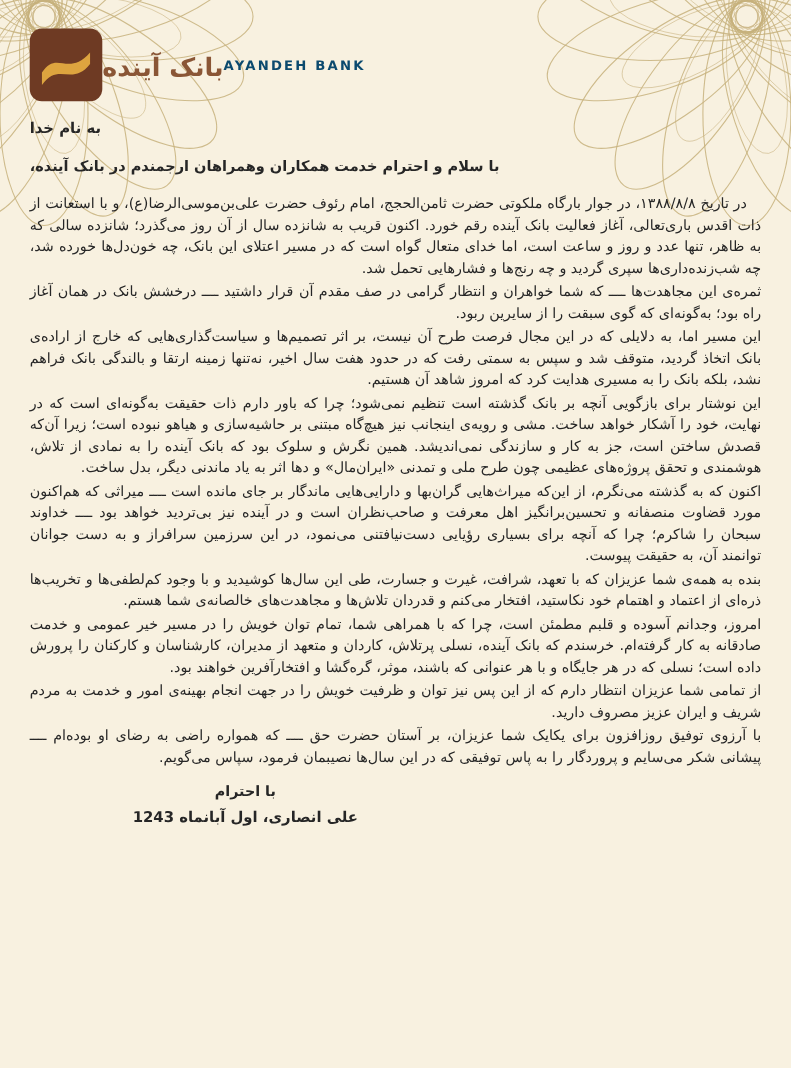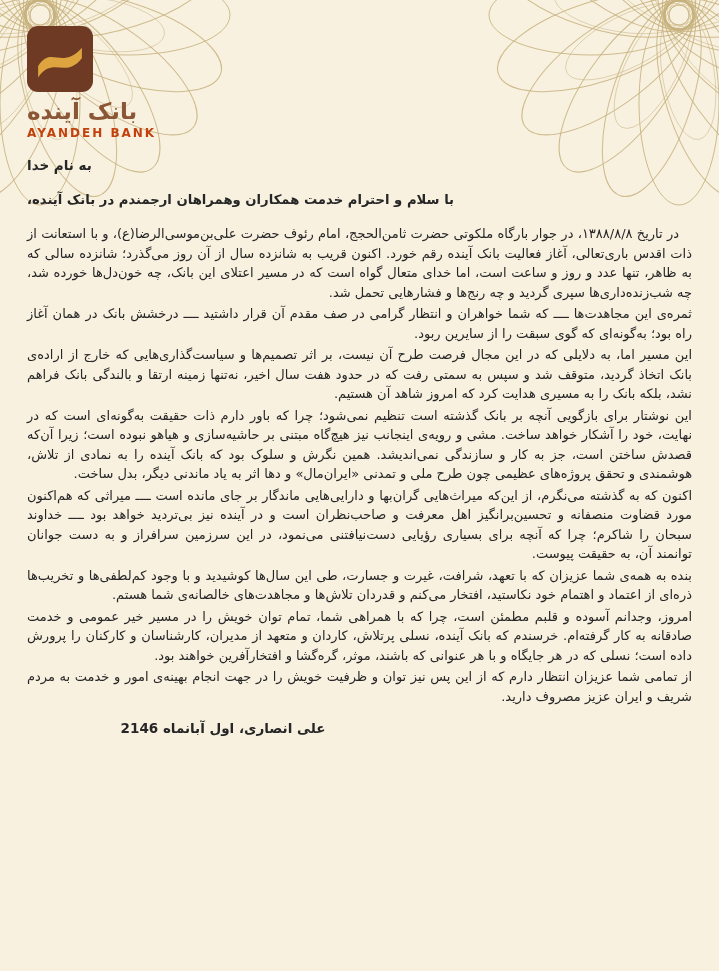--- a/index.html
+++ b/index.html
@@ -11,38 +11,38 @@
     overflow:hidden;
     font-family:"DejaVu Sans", sans-serif;
     color:#262626;
   }
   .ornament { position:absolute; top:0; pointer-events:none; }
   .ornament.left  { left:0; }
   .ornament.right { right:0; }
 
   .content { position:relative; padding:26px 27px 0 27px; }
 
-  .logo-block { display:flex; flex-direction:column; }
+  .logo-block { display:flex; flex-direction:row; align-items:center; }
   .logo-mark {
     width:66px; height:66px;
     background:#6e3a23;
     border-radius:11px;
     display:flex; align-items:center; justify-content:center;
   }
   .logo-mark svg { width:56px; height:56px; }
   .logo-fa {
     margin-top:6px;
     font-size:23px; font-weight:bold;
     color:#8a5636;
   }
   .logo-en {
     margin-top:2px;
     font-size:12px; font-weight:bold;
     letter-spacing:2px;
-    color:#c2410c;
+    color:#0c4a6e;
   }
 
   .bismillah {
     margin-top:17px;
     text-align:left;
     font-weight:bold;
     font-size:13.5px;
     direction:rtl;
   }
   .salutation {
@@ -174,20 +174,22 @@
     <div class="paragraphs">
 
     <p>در تاریخ ۱۳۸۸/۸/۸، در جوار بارگاه ملکوتی حضرت ثامن‌الحجج، امام رئوف حضرت علی‌بن‌موسی‌الرضا(ع)، و با استعانت از ذات اقدس باری‌تعالی، آغاز فعالیت بانک آینده رقم خورد. اکنون قریب به شانزده سال از آن روز می‌گذرد؛ شانزده سالی که به ظاهر، تنها عدد و روز و ساعت است، اما خدای متعال گواه است که در مسیر اعتلای این بانک، چه خون‌دل‌ها خورده شد، چه شب‌زنده‌داری‌ها سپری گردید و چه رنج‌ها و فشارهایی تحمل شد.</p>
         <p>ثمره‌ی این مجاهدت‌ها ــــ که شما خواهران و انتظار گرامی در صف مقدم آن قرار داشتید ــــ درخشش بانک در همان آغاز راه بود؛ به‌گونه‌ای که گوی سبقت را از سایرین ربود.</p>
         <p>این مسیر اما، به دلایلی که در این مجال فرصت طرح آن نیست، بر اثر تصمیم‌ها و سیاست‌گذاری‌هایی که خارج از اراده‌ی بانک اتخاذ گردید، متوقف شد و سپس به سمتی رفت که در حدود هفت سال اخیر، نه‌تنها زمینه ارتقا و بالندگی بانک فراهم نشد، بلکه بانک را به مسیری هدایت کرد که امروز شاهد آن هستیم.</p>
         <p>این نوشتار برای بازگویی آنچه بر بانک گذشته است تنظیم نمی‌شود؛ چرا که باور دارم ذات حقیقت به‌گونه‌ای است که در نهایت، خود را آشکار خواهد ساخت. مشی و رویه‌ی اینجانب نیز هیچ‌گاه مبتنی بر حاشیه‌سازی و هیاهو نبوده است؛ زیرا آن‌که قصدش ساختن است، جز به کار و سازندگی نمی‌اندیشد. همین نگرش و سلوک بود که بانک آینده را به نمادی از تلاش، هوشمندی و تحقق پروژه‌های عظیمی چون طرح ملی و تمدنی «ایران‌مال» و دها اثر به یاد ماندنی دیگر، بدل ساخت.</p>
         <p>اکنون که به گذشته می‌نگرم، از این‌که میراث‌هایی گران‌بها و دارایی‌هایی ماندگار بر جای مانده است ــــ میراثی که هم‌اکنون مورد قضاوت منصفانه و تحسین‌برانگیز اهل معرفت و صاحب‌نظران است و در آینده نیز بی‌تردید خواهد بود ــــ خداوند سبحان را شاکرم؛ چرا که آنچه برای بسیاری رؤیایی دست‌نیافتنی می‌نمود، در این سرزمین سرافراز و به دست جوانان توانمند آن، به حقیقت پیوست.</p>
         <p>بنده به همه‌ی شما عزیزان که با تعهد، شرافت، غیرت و جسارت، طی این سال‌ها کوشیدید و با وجود کم‌لطفی‌ها و تخریب‌ها ذره‌ای از اعتماد و اهتمام خود نکاستید، افتخار می‌کنم و قدردان تلاش‌ها و مجاهدت‌های خالصانه‌ی شما هستم.</p>
         <p>امروز، وجدانم آسوده و قلبم مطمئن است، چرا که با همراهی شما، تمام توان خویش را در مسیر خیر عمومی و خدمت صادقانه به کار گرفته‌ام. خرسندم که بانک آینده، نسلی پرتلاش، کاردان و متعهد از مدیران، کارشناسان و کارکنان را پرورش داده است؛ نسلی که در هر جایگاه و با هر عنوانی که باشند، موثر، گره‌گشا و افتخارآفرین خواهند بود.</p>
         <p>از تمامی شما عزیزان انتظار دارم که از این پس نیز توان و ظرفیت خویش را در جهت انجام بهینه‌ی امور و خدمت به مردم شریف و ایران عزیز مصروف دارید.</p>
+        <p>با آرزوی توفیق روزافزون برای یکایک شما عزیزان، بر آستان حضرت حق ــــ که همواره راضی به رضای او بوده‌ام ــــ پیشانی شکر می‌سایم و پروردگار را به پاس توفیقی که در این سال‌ها نصیبمان فرمود، سپاس می‌گویم.</p>
       </div>
 
     <div class="signature">
-      <div class="namedate">علی انصاری، اول آبانماه 2146</div>
+      <div class="closing">با احترام</div>
+      <div class="namedate">علی انصاری، اول آبانماه 1243</div>
     </div>
 
   </div>
 </div>
 
 </body></html>

